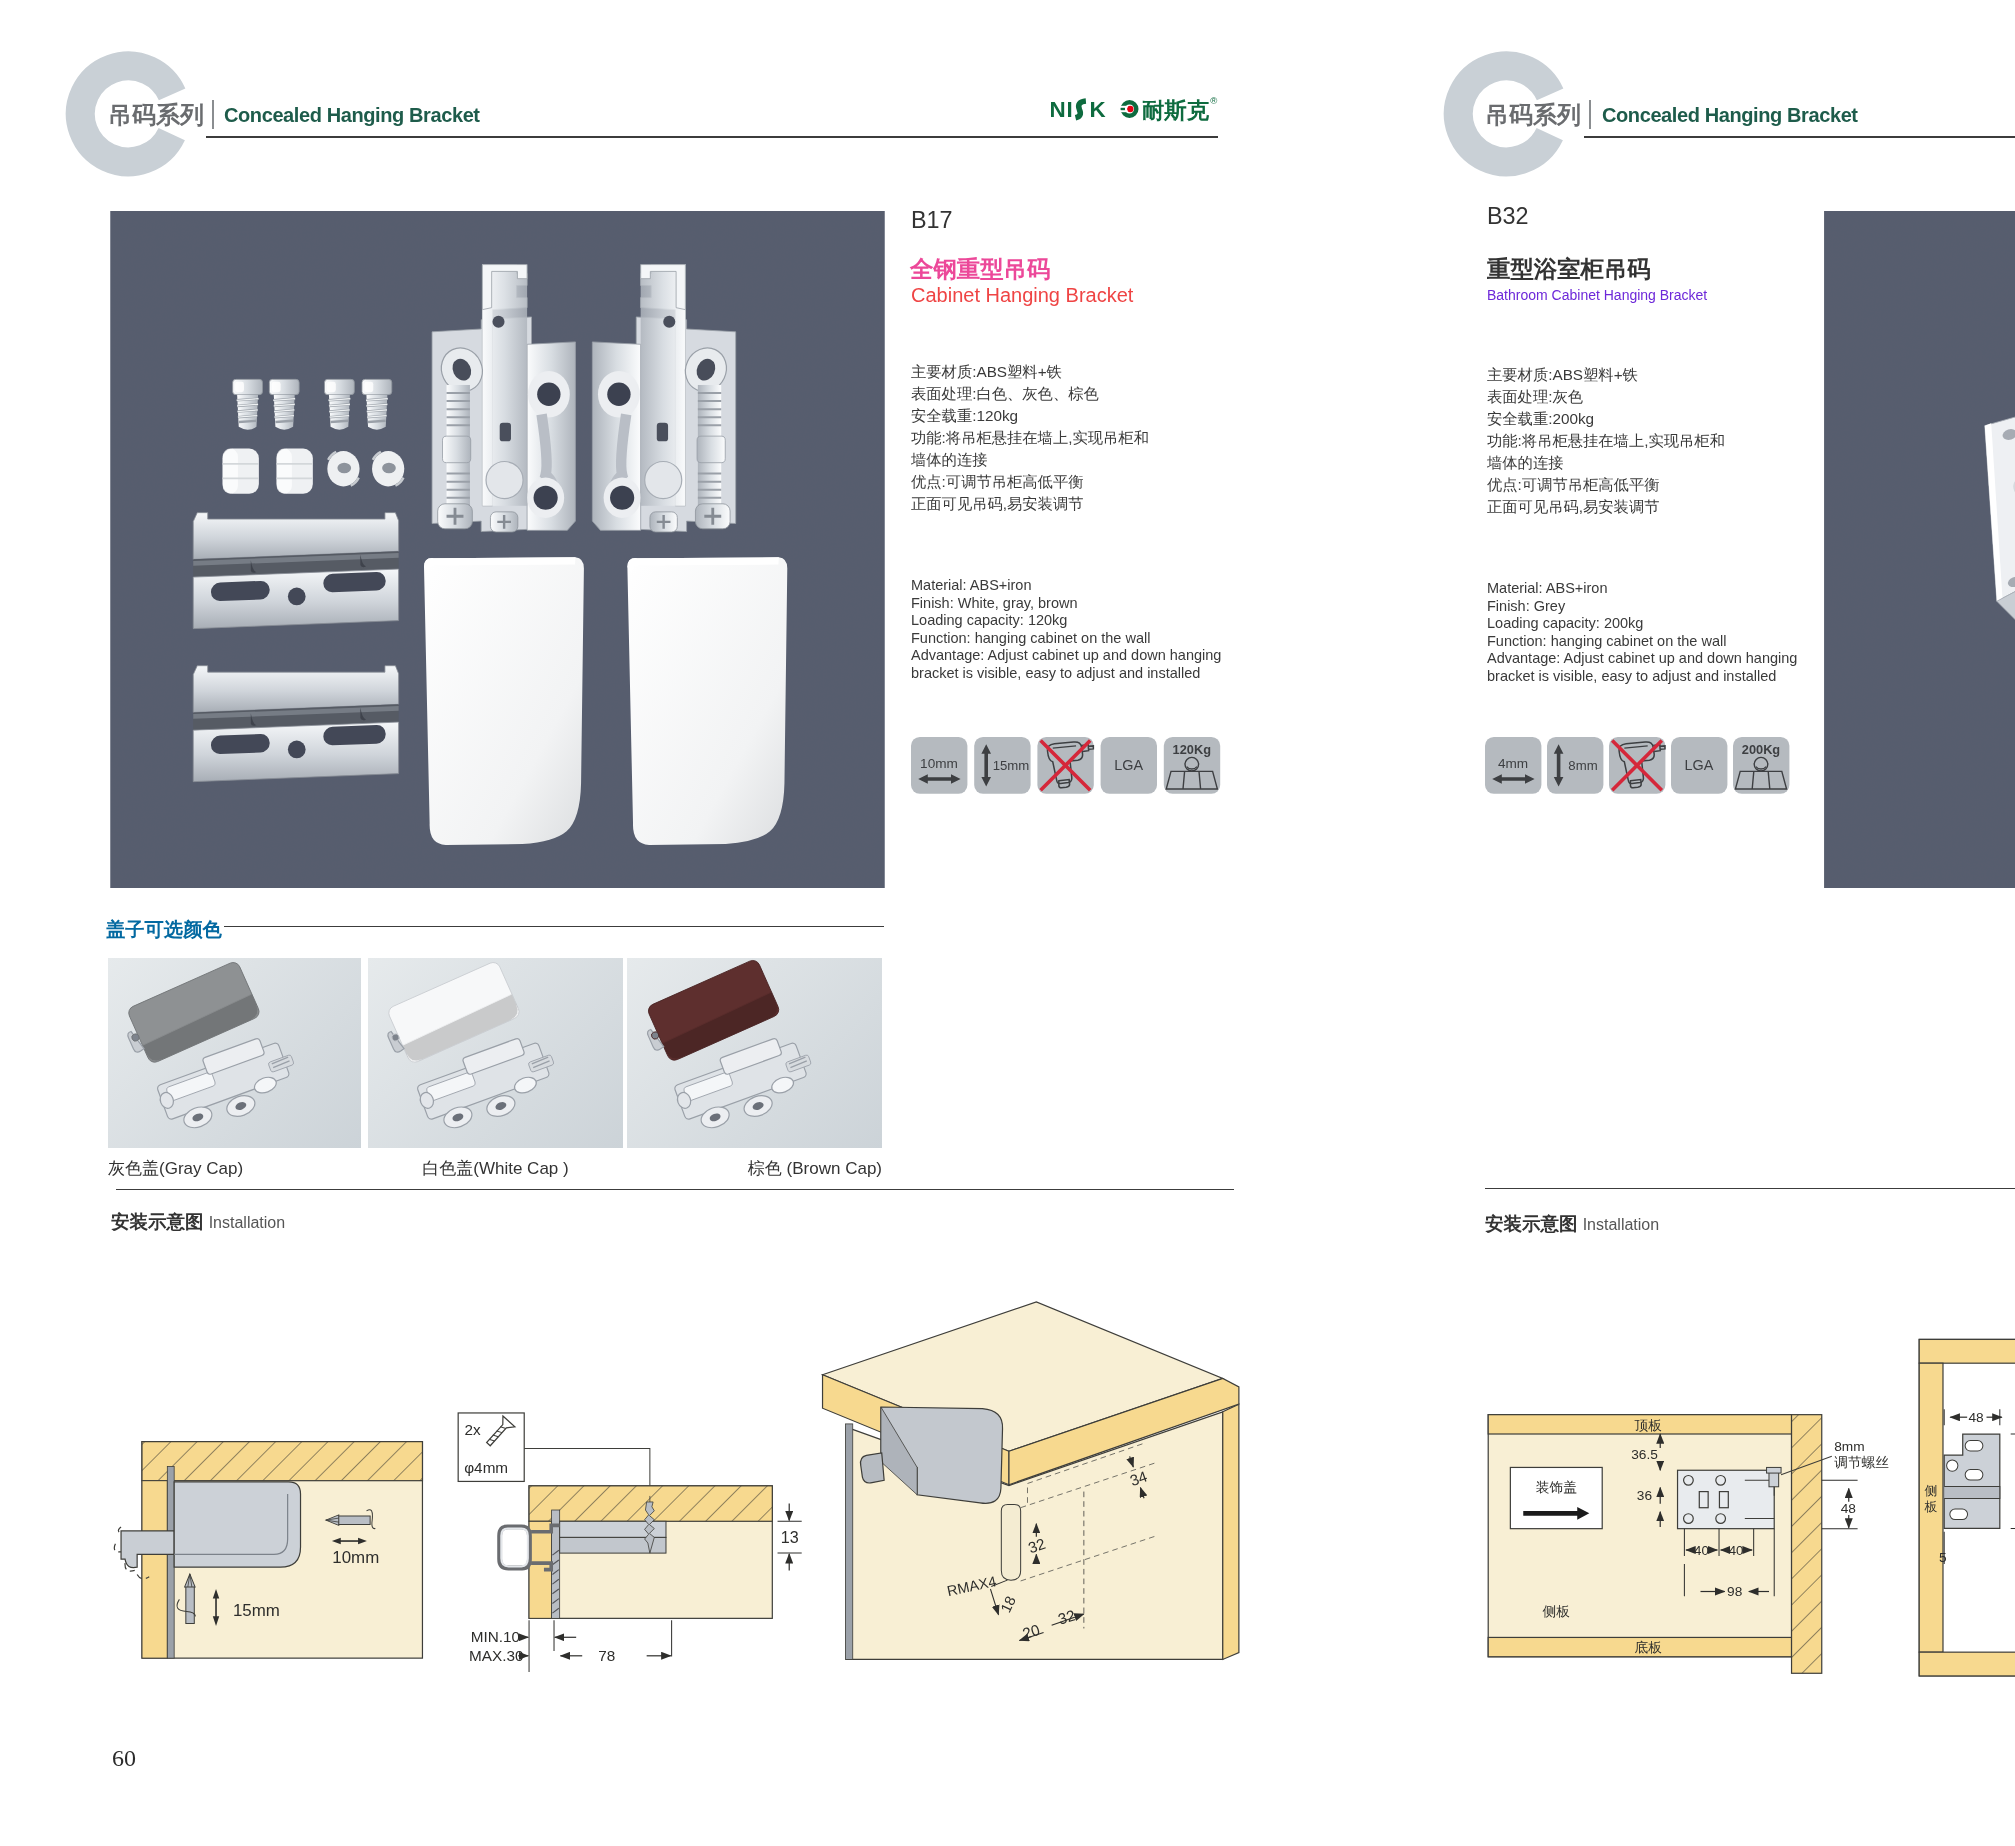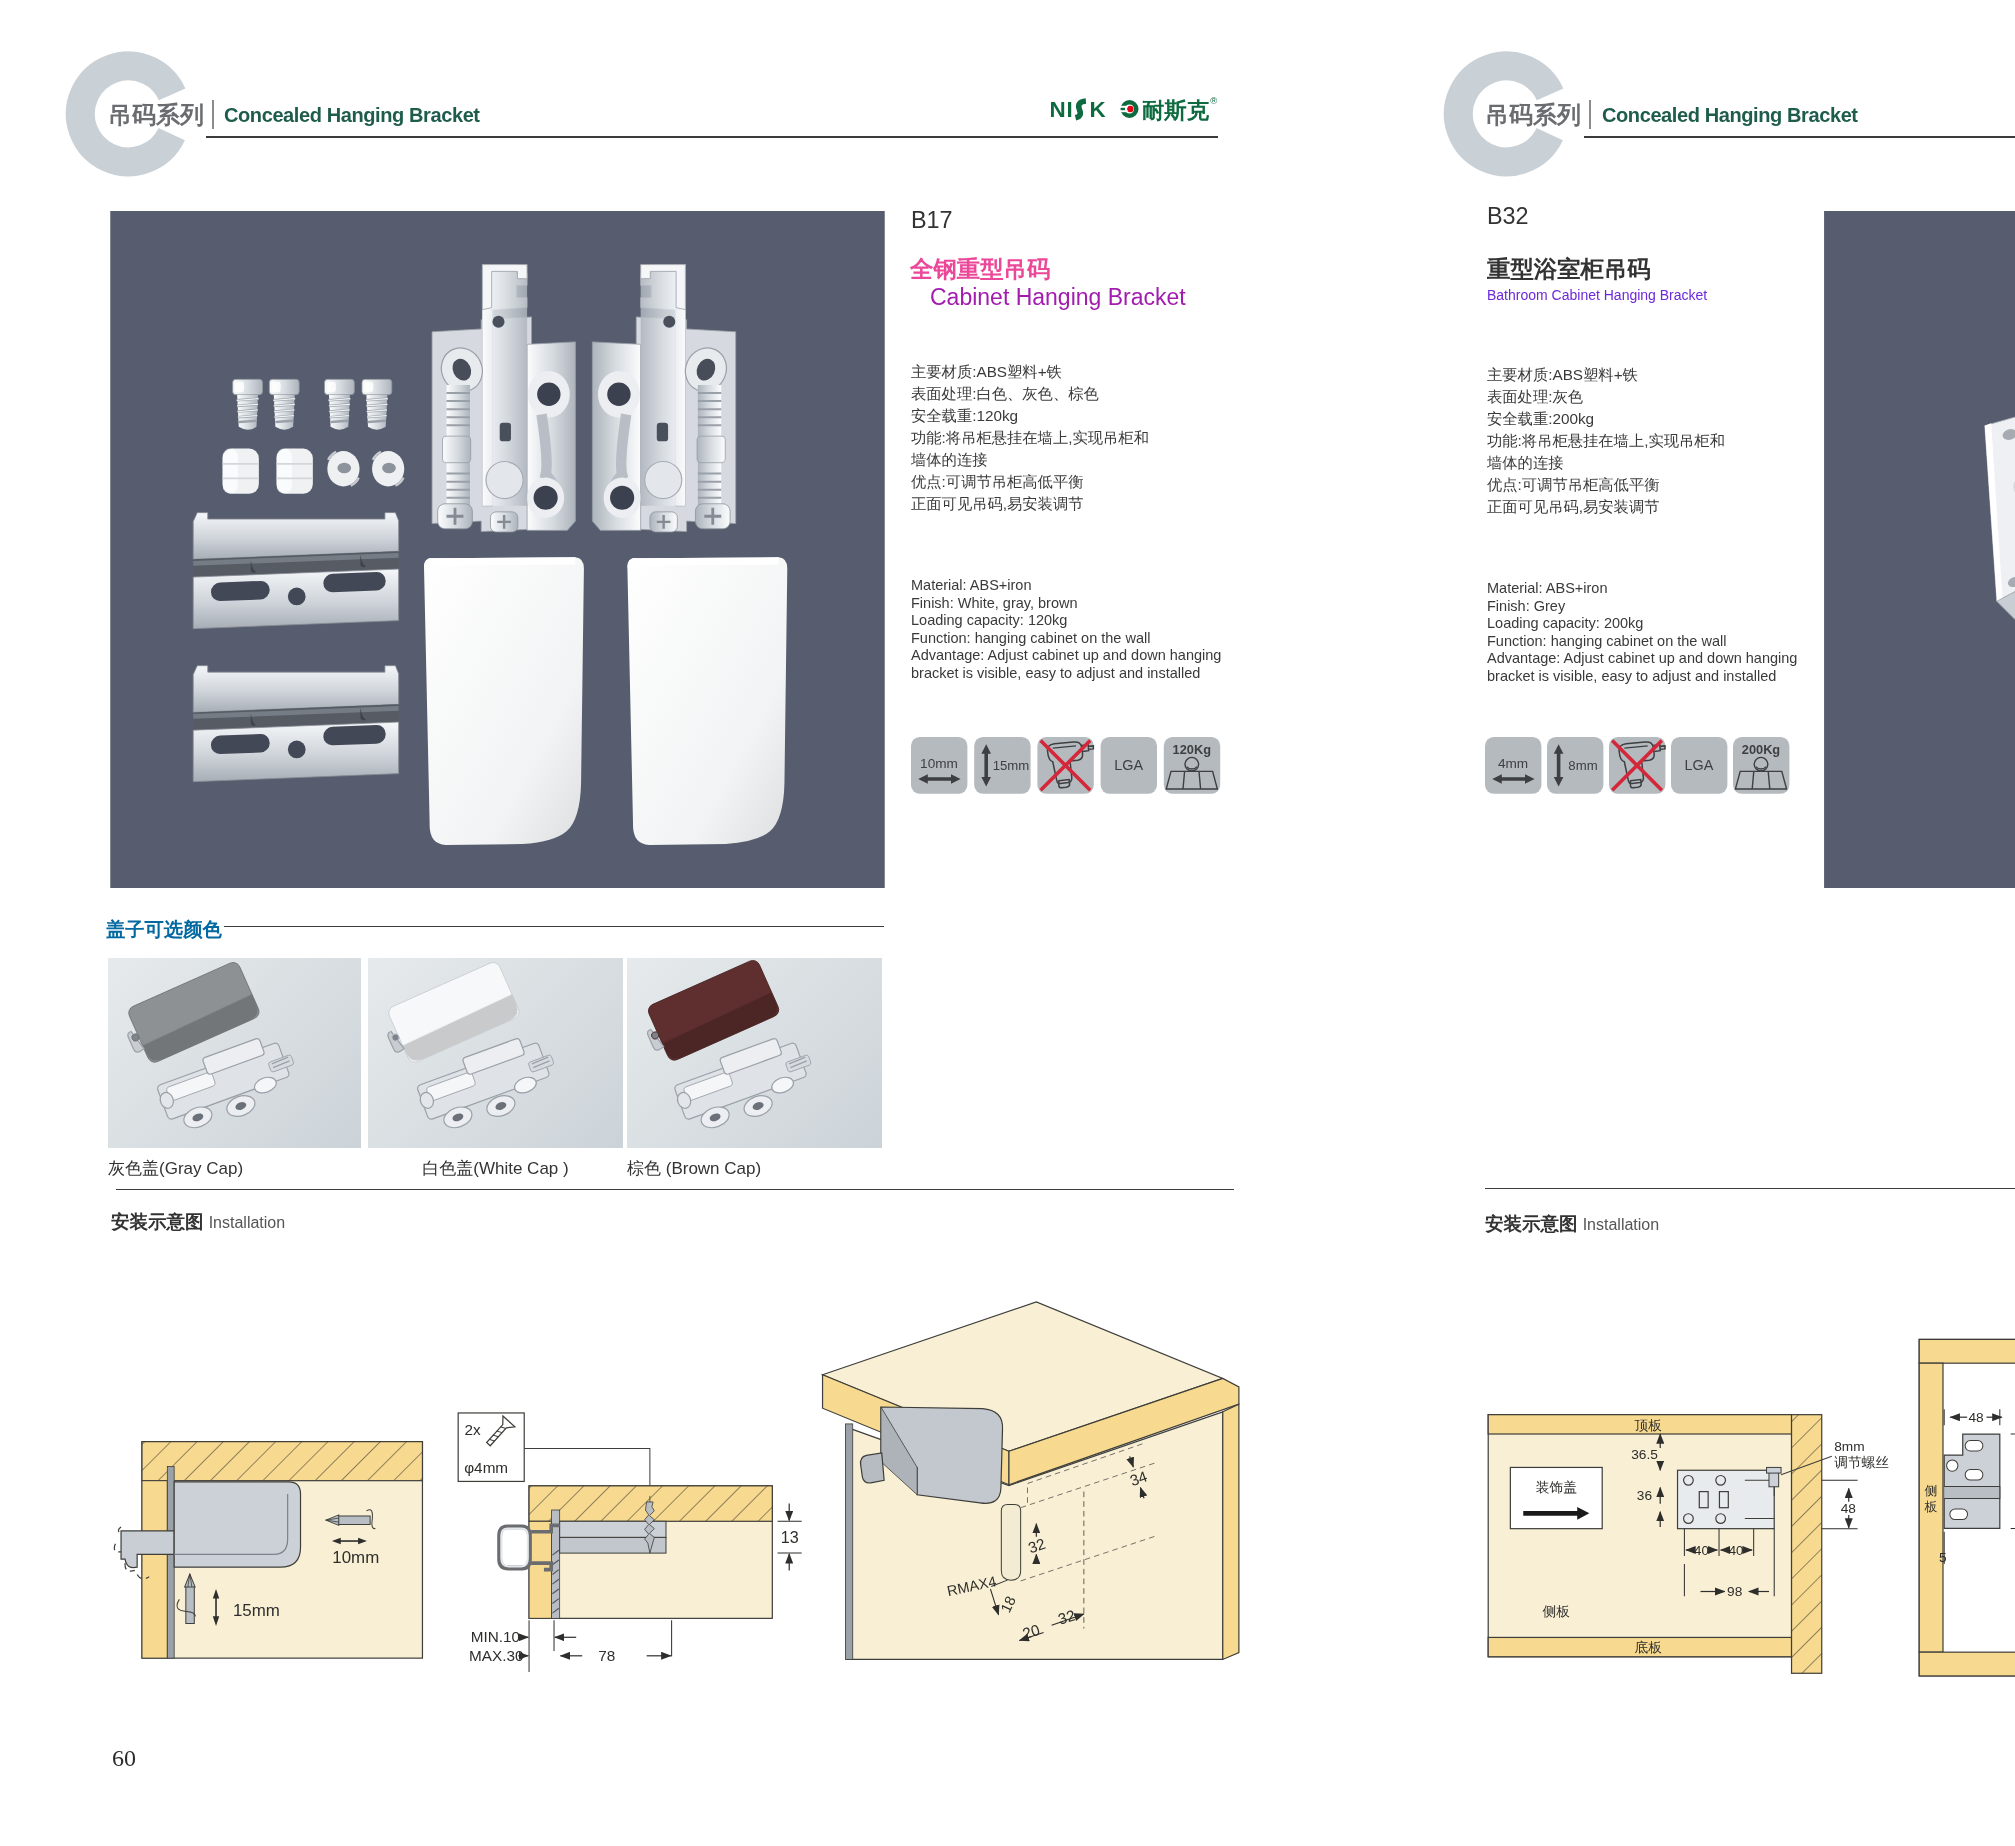--- a/index.html
+++ b/index.html
@@ -159,21 +159,21 @@
 
   <use href="#coverW" transform="translate(773,860)"></use>
 
   <use href="#coverW" transform="translate(1278,860)"></use>
 </svg>
 
 <div class="abs" style="left:911px;top:207px;font-size:23.4px;color:#333;">B17</div>
 
 <div class="abs" style="left:910px;top:253px;font-size:23.4px;font-weight:bold;color:#ec4899;">全钢重型吊码</div>
 
-<div class="abs" style="left:911px;top:284px;font-size:23px;color:#a21caf;margin-left:19px;">Cabinet Hanging Bracket</div>
+<div class="abs" style="left:911px;top:284px;font-size:20px;color:#ef4444;">Cabinet Hanging Bracket</div>
 
 <div class="abs" style="left:911px;top:361px;font-size:15.3px;line-height:22px;color:#3a3a3a;">主要材质:ABS塑料+铁<br>表面处理:白色、灰色、棕色<br>安全载重:120kg<br>功能:将吊柜悬挂在墙上,实现吊柜和<br>墙体的连接<br>优点:可调节吊柜高低平衡<br>正面可见吊码,易安装调节</div>
 
 <div class="abs" style="left:911px;top:577px;font-size:14.5px;line-height:17.5px;color:#3a3a3a;">Material: ABS+iron<br>Finish: White, gray, brown<br>Loading capacity: 120kg<br>Function: hanging cabinet on the wall<br>Advantage: Adjust cabinet up and down hanging<br>bracket is visible, easy to adjust and installed</div>
 
 <svg class="abs" style="left:1824px;top:211px" width="773" height="677" viewBox="0 0 1919 1681">
   <defs>
     <g id="ghook">
       <path d="M14 0 L118 4 L112 380 Q168 396 216 434 L234 500 L120 542 L96 520 L84 470 L6 430 Z" fill="#a9adb0"></path>
       <path d="M14 0 L68 2 L62 400 L10 420 Z" fill="#bfc2c4"></path>
@@ -360,21 +360,21 @@
 
   <use href="#capShape" transform="translate(1503,130)" fill="#5e2f2e" stroke="#472322" stroke-width="2"></use>
 
   <use href="#miniBracket" transform="translate(1575,320)"></use>
 </svg>
 
 <div class="abs" style="left:108px;top:1157px;width:253px;text-align:left;font-size:17px;color:#333;">灰色盖(Gray Cap)</div>
 
 <div class="abs" style="left:368px;top:1157px;width:255px;text-align:center;font-size:17px;color:#333;">白色盖(White Cap )</div>
 
-<div class="abs" style="left:627px;top:1157px;width:255px;text-align:left;font-size:17px;color:#333;">棕色 (Brown Cap)</div>
+<div class="abs" style="left:627px;top:1157px;width:255px;text-align:right;font-size:17px;color:#333;">棕色 (Brown Cap)</div>
 
 <div class="abs" style="left:116px;top:1189px;width:1118px;height:1.2px;background:#3c3c3c;"></div>
 
 <div class="abs" style="left:111px;top:1209px;font-size:18.5px;font-weight:bold;color:#333;">安装示意图 <span style="font-weight:normal;font-size:16px;color:#555;">Installation</span></div>
 
 <div class="abs" style="left:1485px;top:1188px;width:1107px;height:1.2px;background:#3c3c3c;"></div>
 
 <div class="abs" style="left:1485px;top:1211px;font-size:18.5px;font-weight:bold;color:#333;">安装示意图 <span style="font-weight:normal;font-size:16px;color:#555;">Installation</span></div>
 
 <svg class="abs" style="left:113px;top:1394px" width="334" height="282" viewBox="0 0 830 700">

